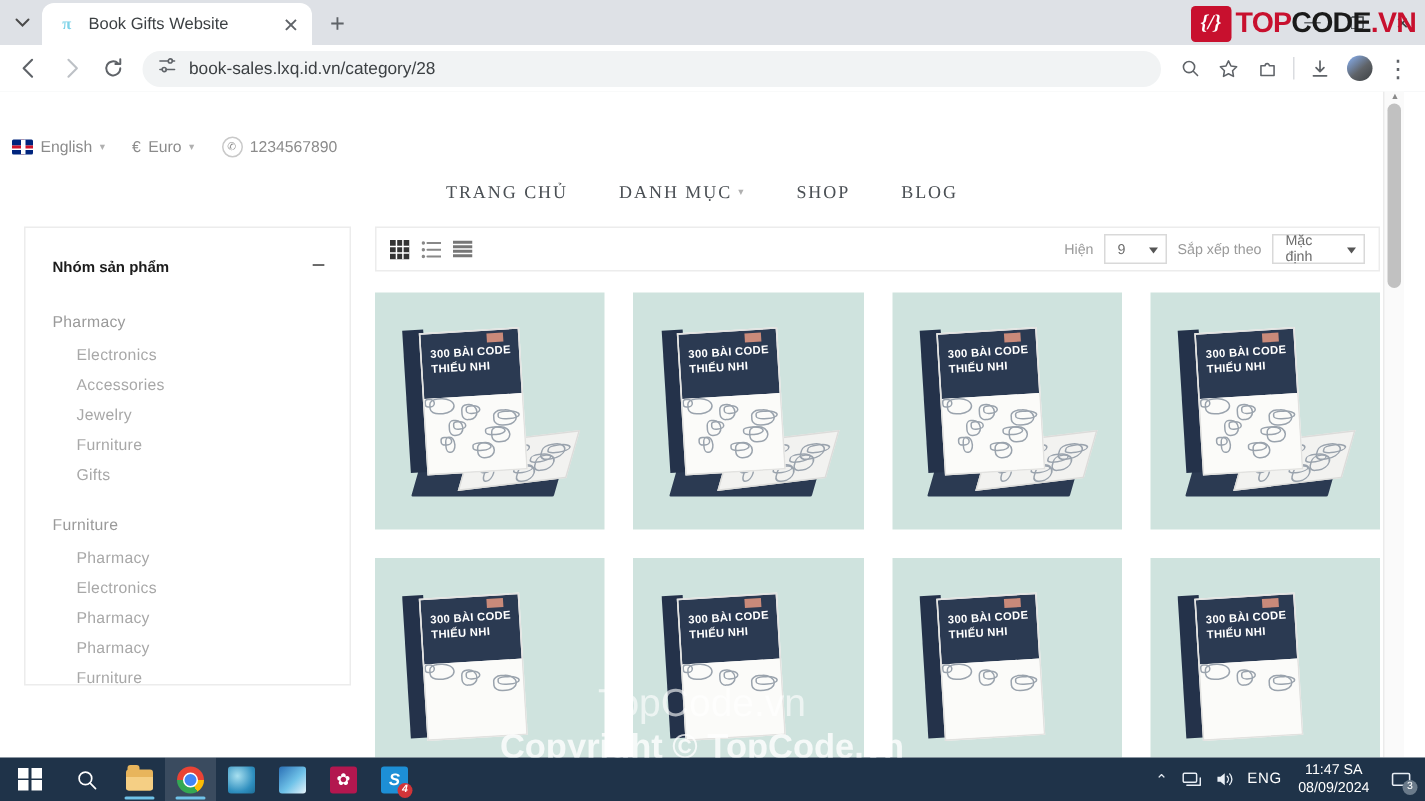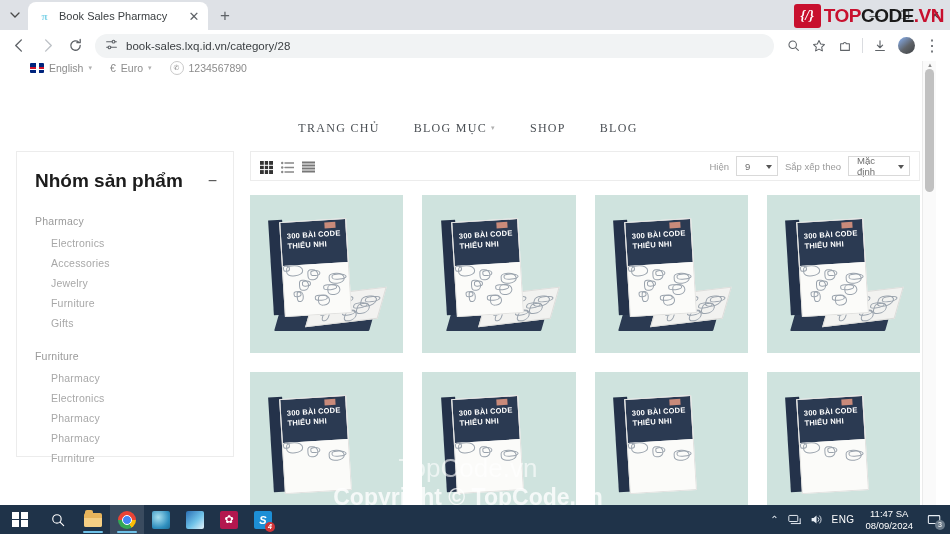--- a/index.html
+++ b/index.html
@@ -89,21 +89,21 @@
   }
 
   
   #viewport {
     position: absolute; top: 61px; left: 0; width: 950px; height: 444px;
     background: #fff; overflow: hidden;
   }
   .page { width: 936px; height: 444px; position: relative; background: #fff; }
 
   
-  .site-topbar { display: flex; align-items: flex-start; height: 44px; padding: 0 30px; }
+  .site-topbar { display: flex; align-items: flex-end; height: 44px; padding: 0 8px; }
   .tb-left { display: flex; align-items: center; gap: 18px; }
   .topbar-item {
     display: flex; align-items: center; gap: 5px;
     font-size: 10.5px; color: #8b8b8b;
   }
   .flag-uk {
     width: 14px; height: 10px; flex: 0 0 14px; position: relative;
     background: #00247d; overflow: hidden; border-radius: 1px;
   }
   .flag-uk:before, .flag-uk:after {
@@ -156,21 +156,21 @@
   
   .content { display: flex; gap: 16px; padding: 0 16px; }
   .sidebar {
     width: 218px; flex: 0 0 218px; border: 1px solid #ececec; background: #fff;
     padding: 18px 16px 18px 18px; height: 306px;
   }
   .side-head {
     display: flex; align-items: center; justify-content: space-between;
     margin-bottom: 18px;
   }
-  .side-title { font-size: 19px; font-weight: bold; color: #1c1c1c; }
+  .side-title { font-size: 10px; font-weight: bold; color: #1c1c1c; }
   .side-toggle { font-size: 16px; color: #555; line-height: 1; }
   .cat-group { margin-bottom: 4px; }
   .cat-parent {
     font-size: 10.5px; color: #9a9a9a; padding: 5px 0 6px 0; letter-spacing: .2px;
   }
   .cat-child {
     font-size: 10.5px; color: #a8a8a8; padding: 4px 0 4px 16px; letter-spacing: .2px;
   }
   .group-gap { height: 8px; }
 
@@ -328,21 +328,21 @@
 <div id="browser">
 
   <div class="tabstrip">
     <div class="tab-menu-btn">
       <svg width="10" height="10" viewBox="0 0 10 10">
           <path d="M1 3l4 4 4-4" stroke="#4a4a4a" stroke-width="1.3" fill="none" stroke-linecap="round"></path>
         </svg>
     </div>
     <div class="tab">
       <span class="tab-favicon">π</span>
-      <span class="tab-title">Book Sales Pharmacy</span>
+      <span class="tab-title">Book Gifts Website</span>
       <span class="tab-close">✕</span>
     </div>
     <div class="new-tab">+</div>
 
     <div class="win-controls">
       <div class="win-btn">—</div>
       <div class="win-btn">❐</div>
       <div class="win-btn">✕</div>
     </div>
 
@@ -432,21 +432,21 @@
           </div>
         </div>
       </div>
 
 
       <div class="mainnav">
         <a class="nav-link">
             <span>TRANG CHỦ</span>
           </a>
         <a class="nav-link">
-            <span>BLOG MỤC</span>
+            <span>DANH MỤC</span>
             <span class="caret-sm">▾</span>
           </a>
         <a class="nav-link">
             <span>SHOP</span>
           </a>
         <a class="nav-link">
             <span>BLOG</span>
           </a>
       </div>
 

